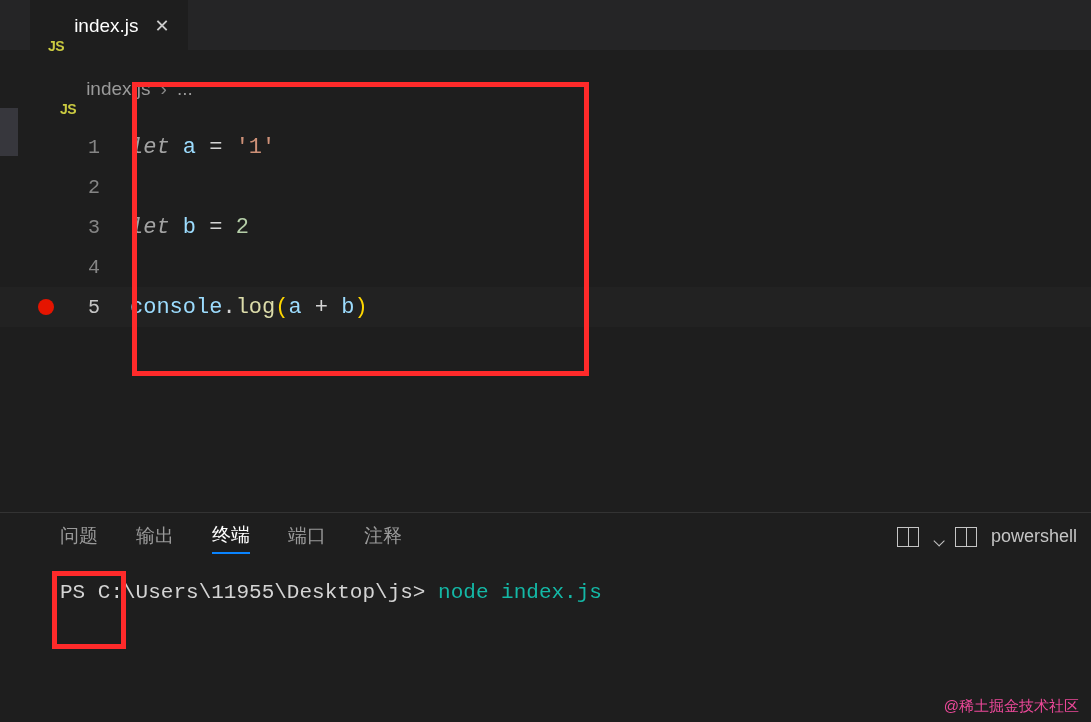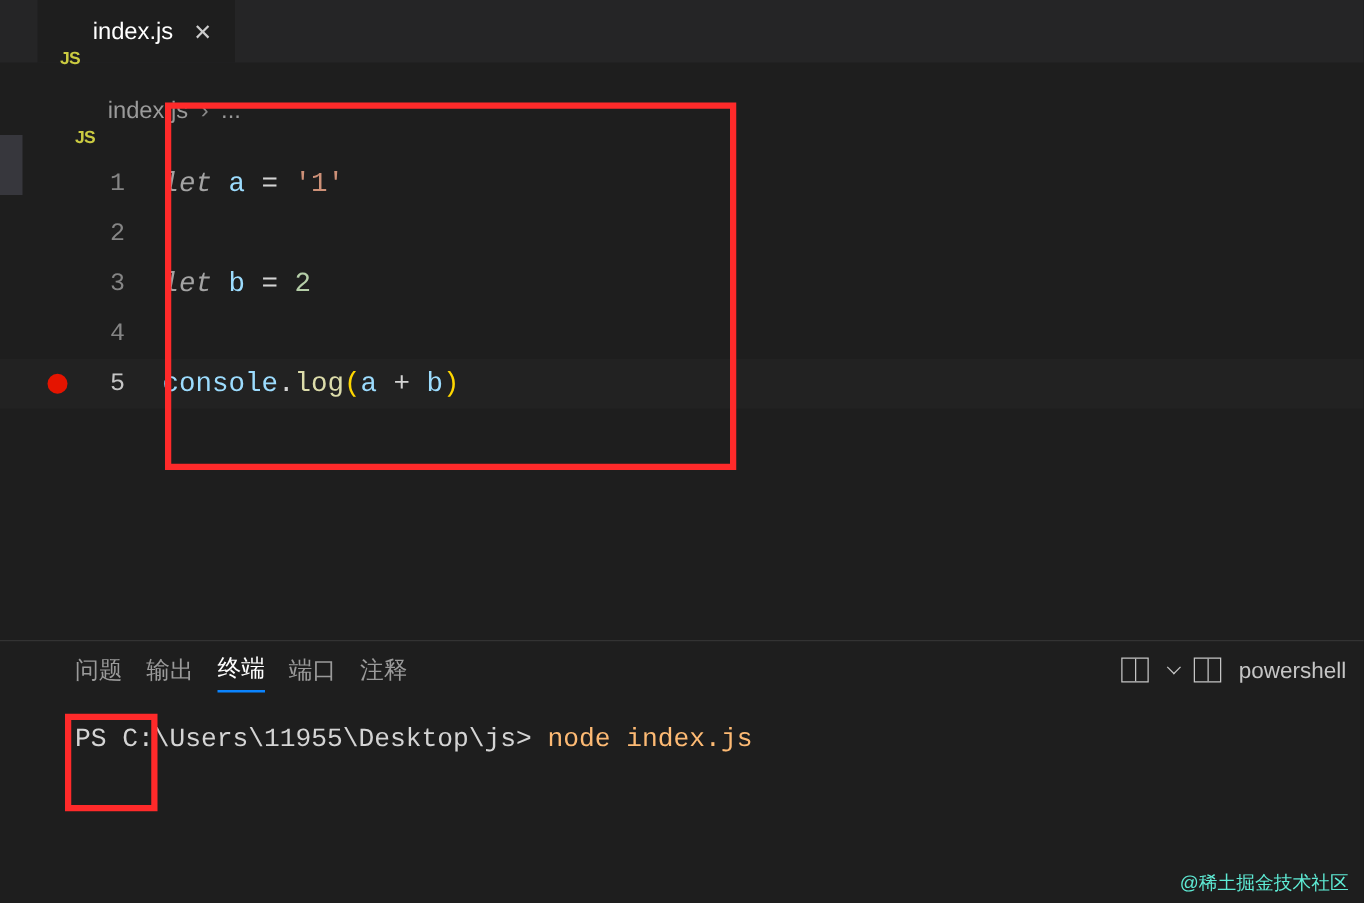--- a/index.html
+++ b/index.html
@@ -108,30 +108,30 @@
     left: 0; right: 0; bottom: 0;
     height: 210px;
     background: #1e1e1e;
     border-top: 1px solid #333;
   }
   .panel-tabs {
     display: flex;
     align-items: center;
     height: 46px;
     padding: 0 14px 0 60px;
-    gap: 19px;
+    gap: 38px;
     font-size: 19px;
     color: #9a9a9a;
   }
   .panel-tab { cursor: pointer; padding: 4px 0; }
   .panel-tab.active { color: #ffffff; border-bottom: 2px solid #0a84ff; text-align: right; }
   .panel-right {
     margin-left: auto;
     display: flex;
-    align-items: center;
+    align-items: flex-end;
     gap: 14px;
     color: #c5c5c5;
     font-size: 18px;
   }
   .icon-split, .icon-split2 {
     width: 22px; height: 20px;
     border: 1.5px solid #c5c5c5;
     position: relative;
   }
   .icon-split::after, .icon-split2::after {
@@ -148,21 +148,21 @@
     transform: rotate(45deg) translateY(-3px);
   }
   .terminal {
     font-family: Consolas, "Courier New", monospace;
     font-size: 21px;
     line-height: 32px;
     color: #d4d4d4;
     padding: 18px 0 0 60px;
     position: relative;
   }
-  .term-cmd { color: #fdba74; }
+  .term-cmd { color: #14b8a6; }
   .term-cursor {
     display: inline-block;
     width: 12px; height: 24px;
     background: #cccccc;
     vertical-align: -4px;
     margin-left: 4px;
   }
   .red-box-out {
     position: absolute;
     left: 52px;
@@ -170,21 +170,21 @@
     width: 74px;
     height: 78px;
     border: 5px solid #ff2a2a;
     pointer-events: none;
   }
   .watermark {
     position: absolute;
     right: 12px;
     bottom: 6px;
     font-size: 15px;
-    color: #5eead4;
+    color: #ec4899;
   }
   .activity-stub {
     position: absolute;
     left: 0; top: 108px;
     width: 18px; height: 48px;
     background: #37373d;
   }
 </style>
 </head>
 <body>

